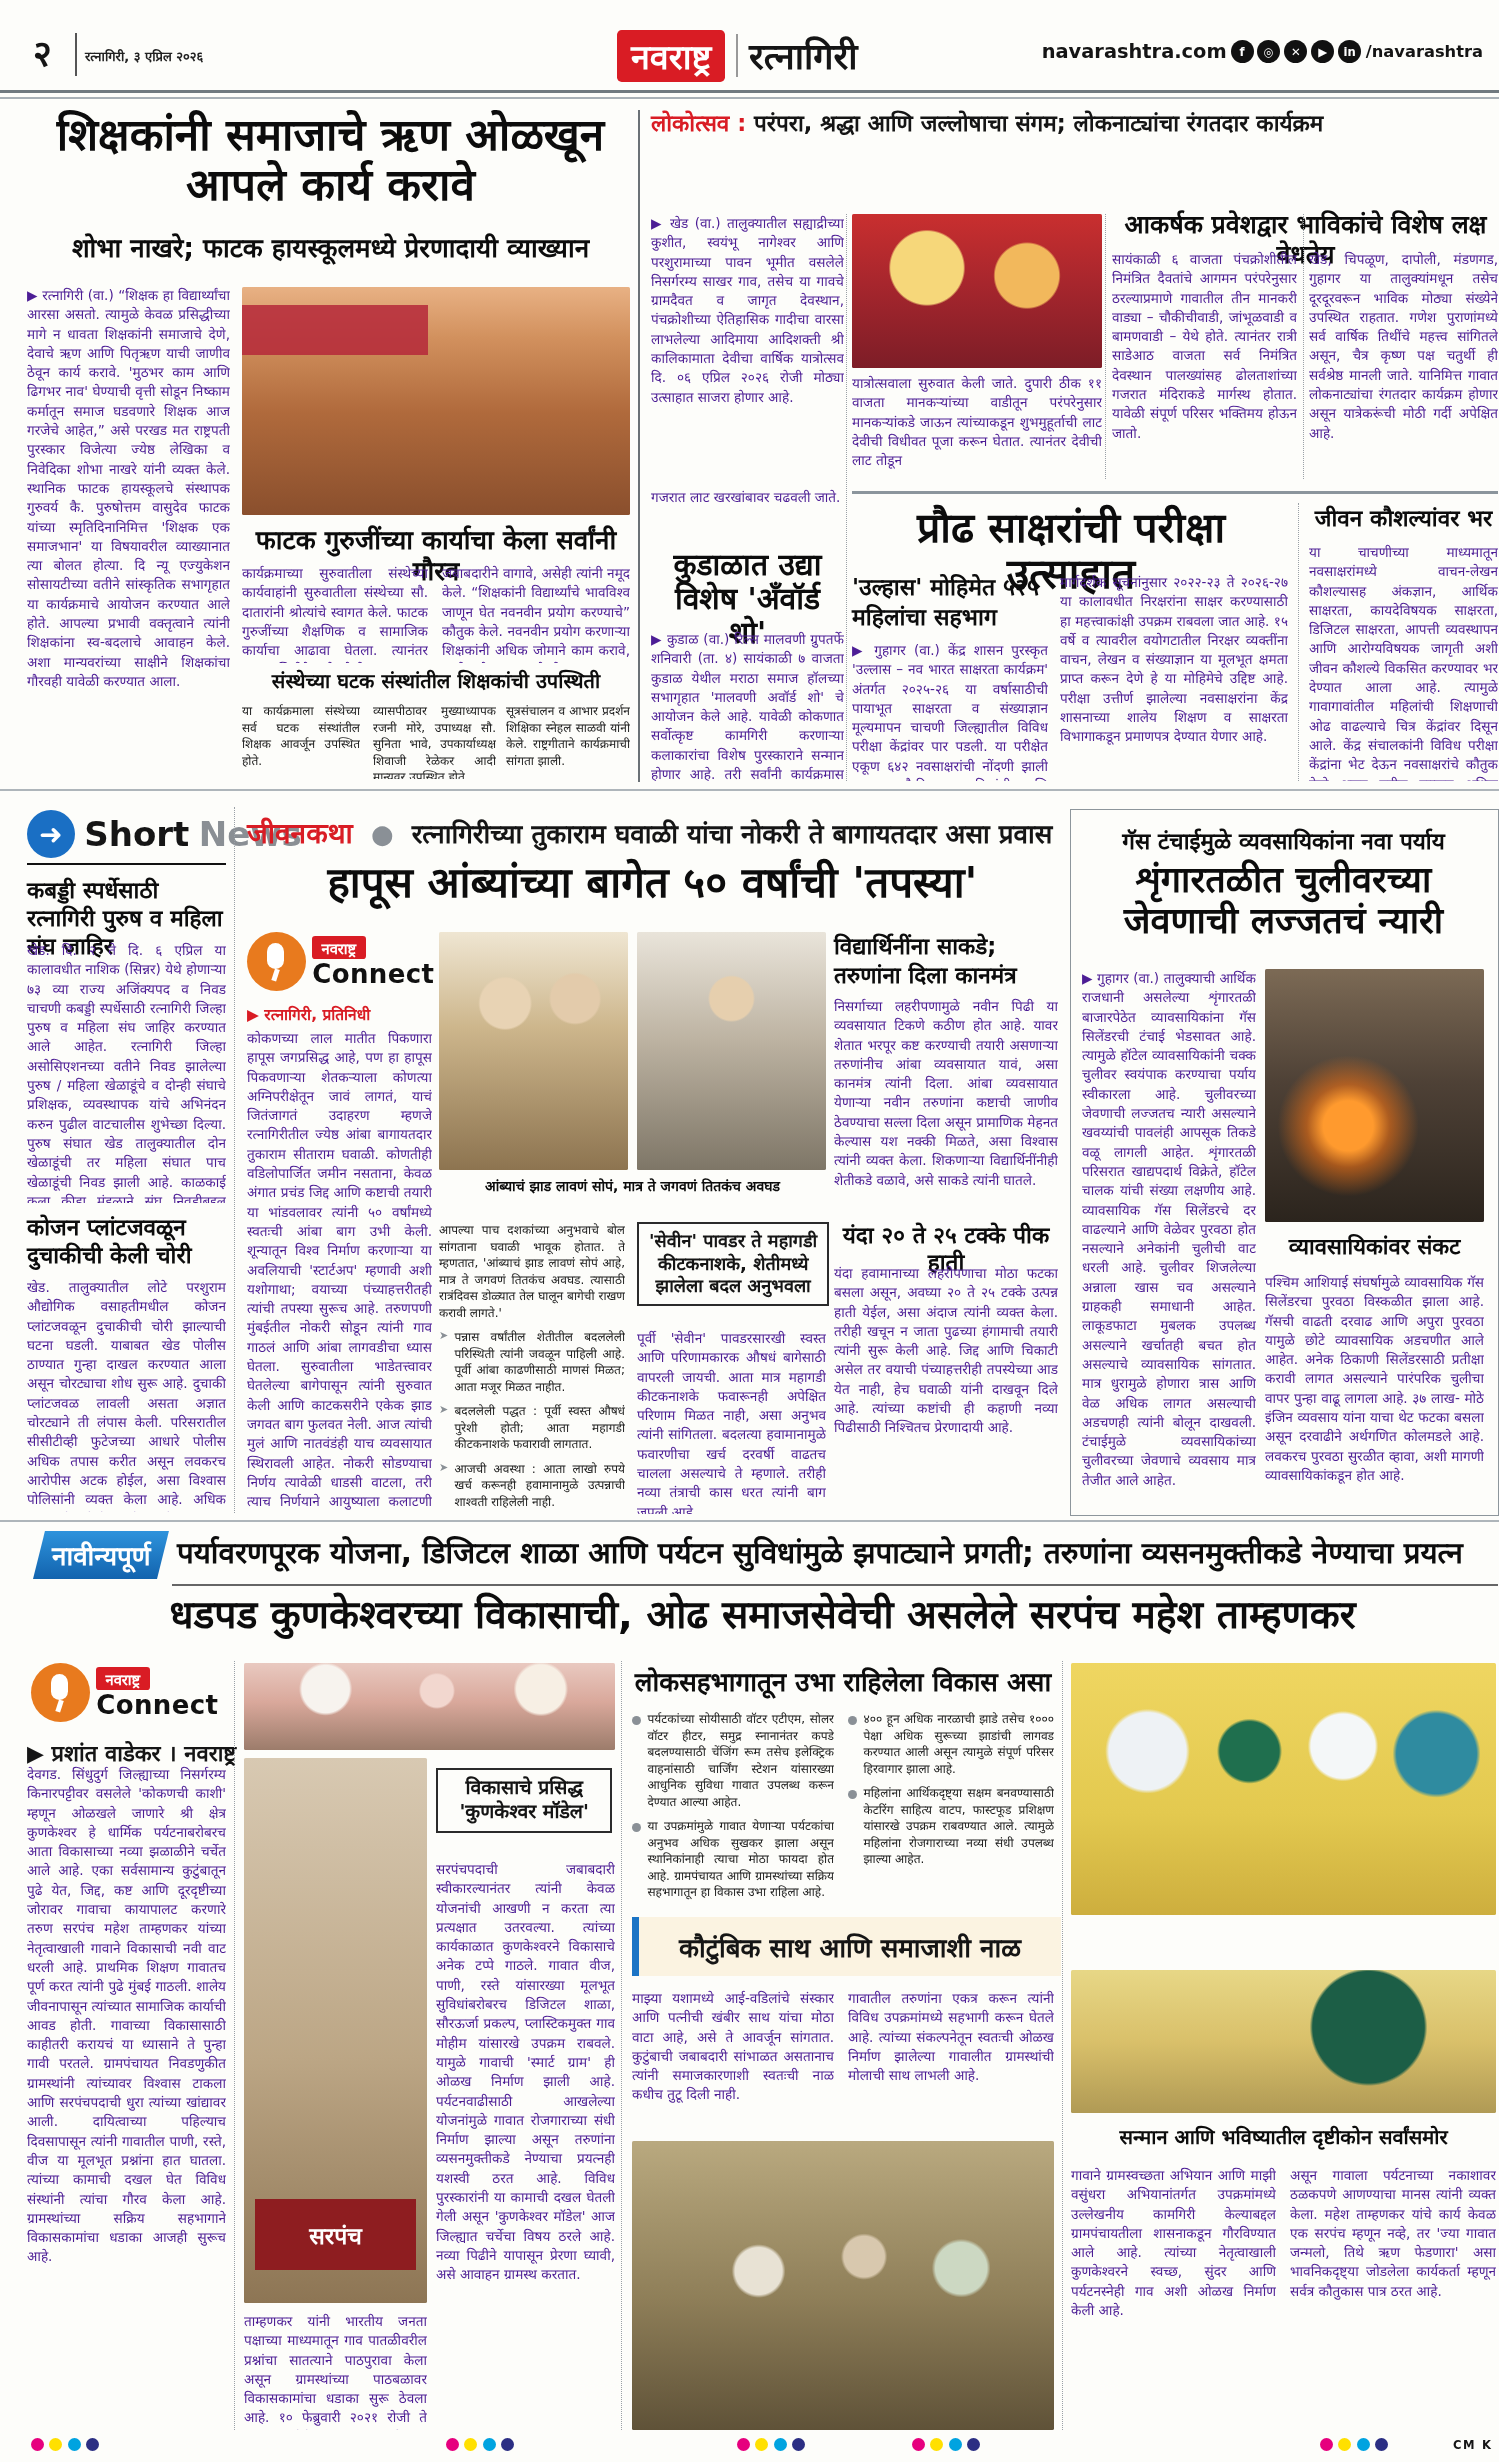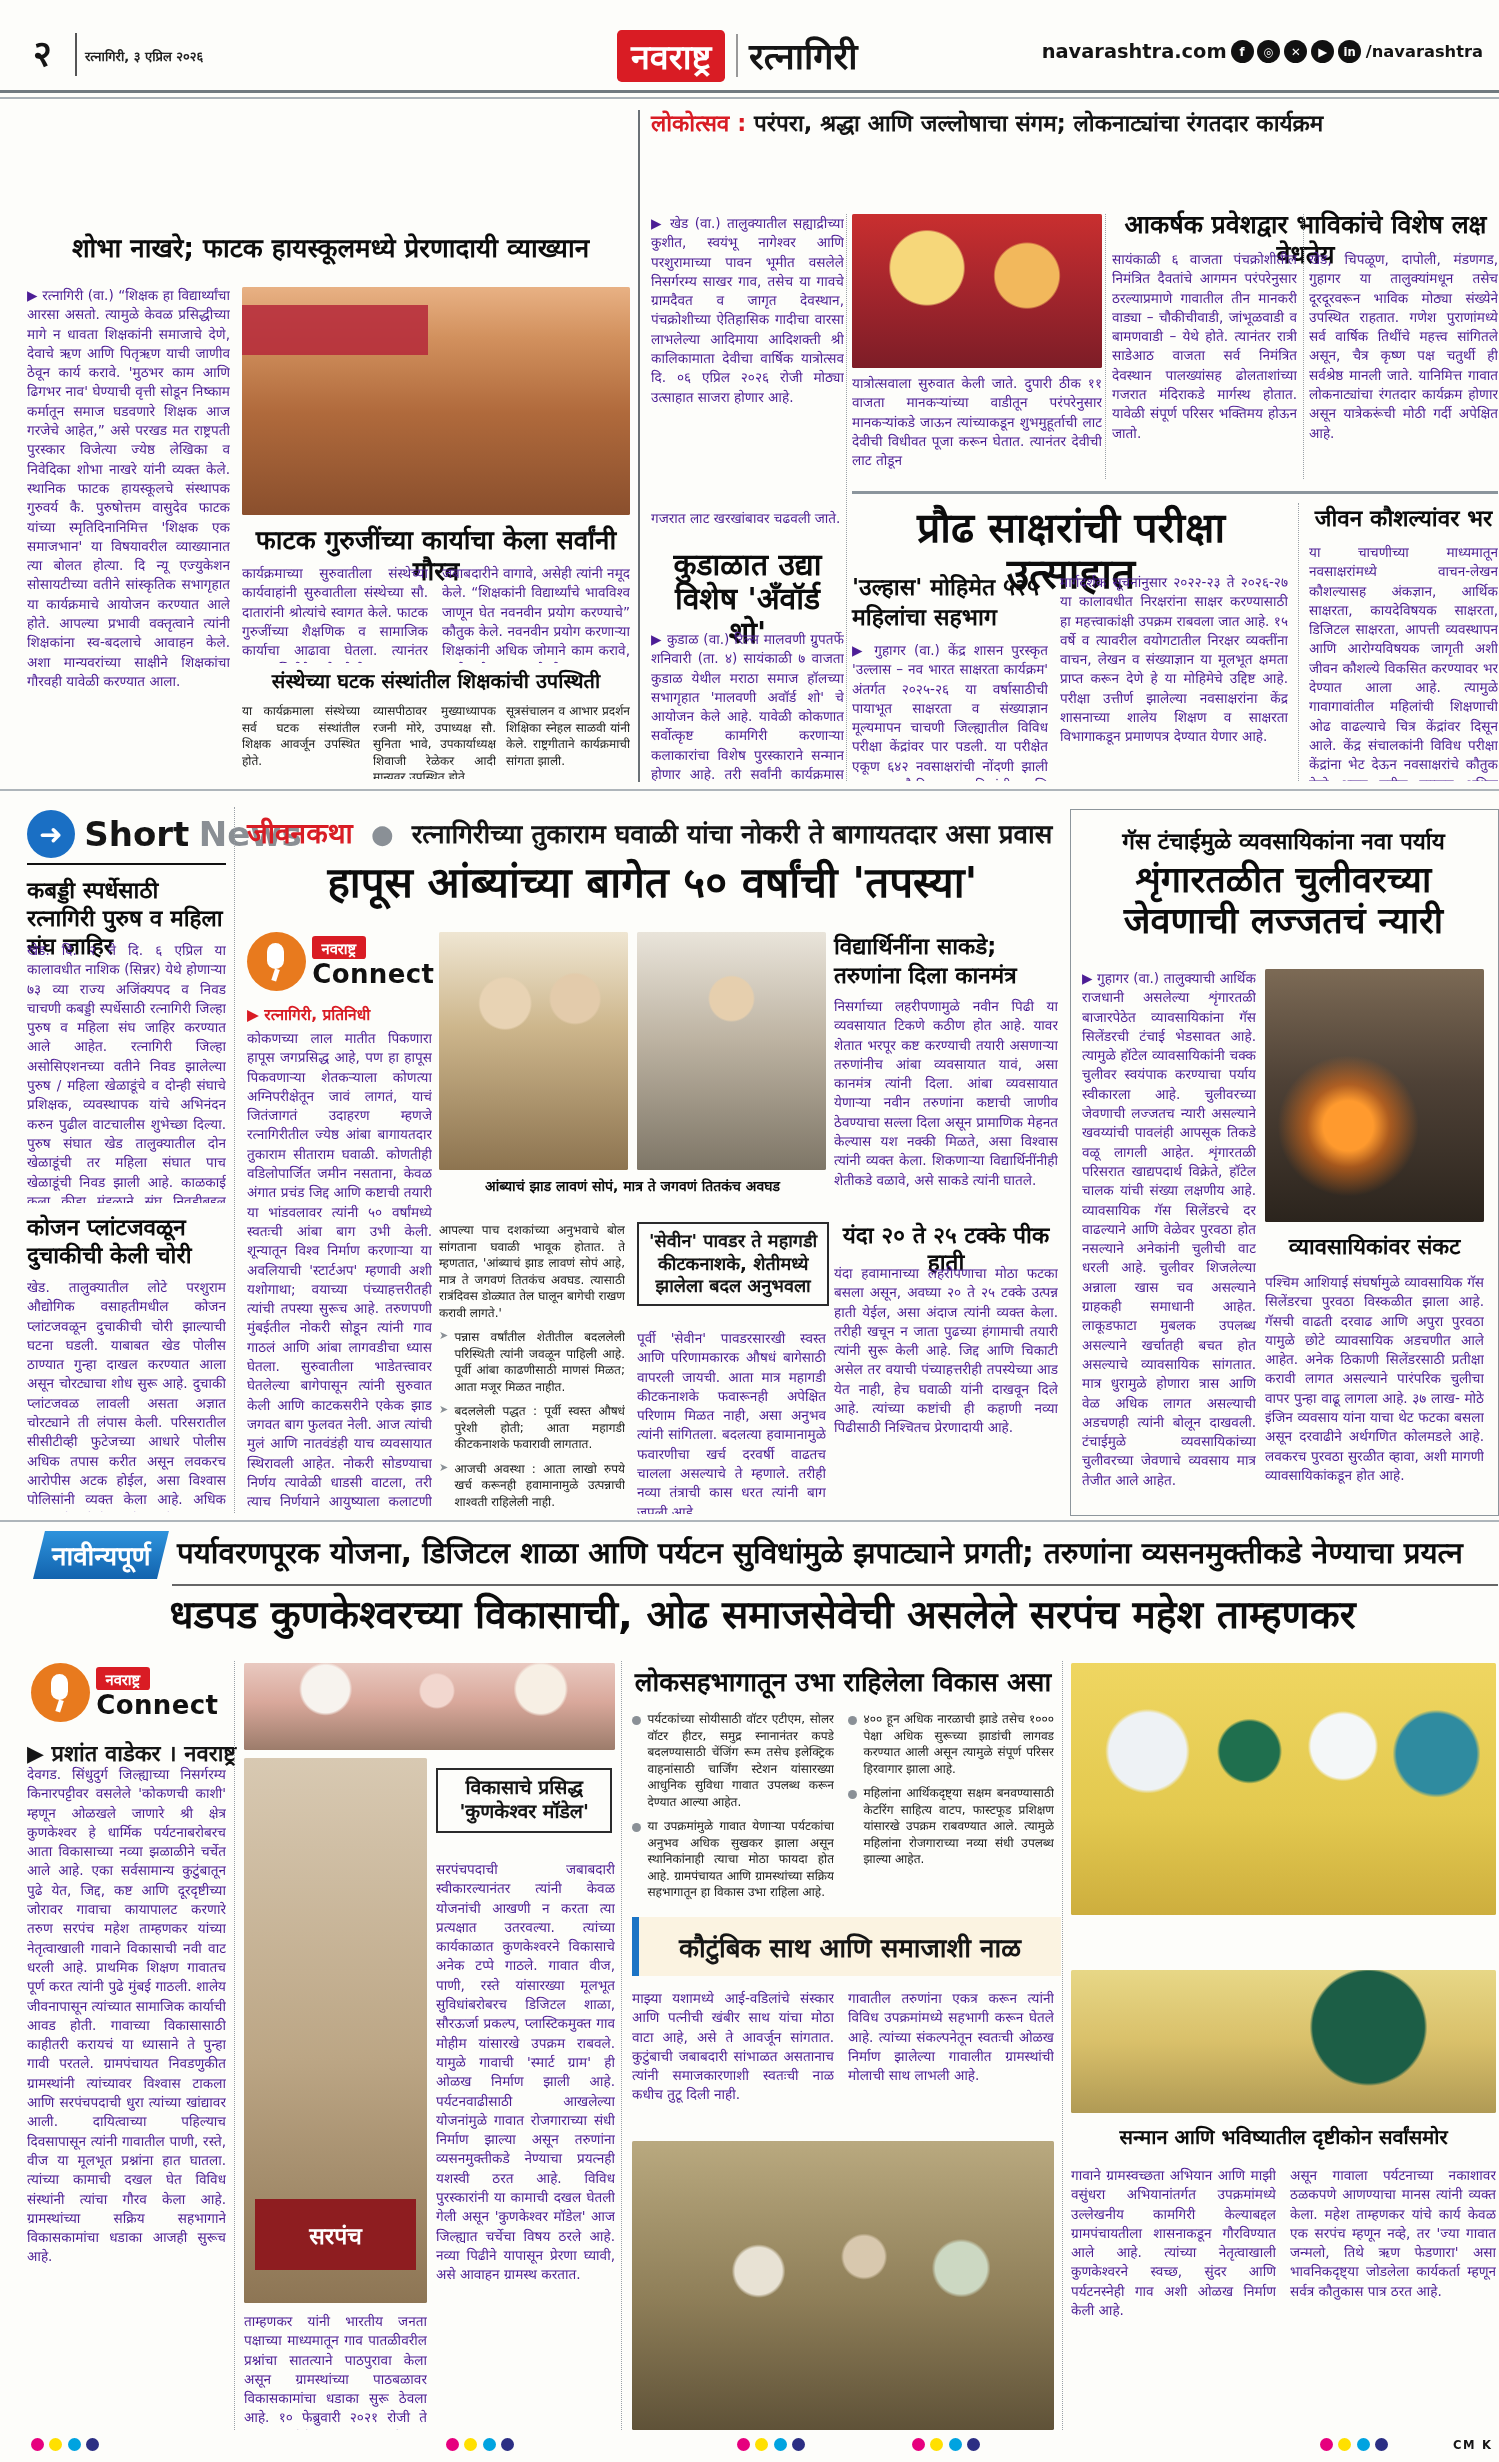--- a/index.html
+++ b/index.html
@@ -89,20 +89,21 @@
     <span class="soc">f</span>
     <span class="soc">◎</span>
     <span class="soc">✕</span>
     <span class="soc">▶</span>
     <span class="soc">in</span>
     <span class="b" style="font-size:16.3px;margin-left:4.7px;">/navarashtra</span>
   </div>
 
   <div class="abs" style="left:0;top:90px;width:1500px;height:3.9px;border-top:3.1px solid #70797f;border-bottom:2.3px solid #a8b0b6;"></div>
 
+  <div class="abs hl c" style="left:27px;top:110px;width:607px;font-size:44px;">शिक्षकांनी समाजाचे ऋण ओळखून आपले कार्य करावे</div>
   <div class="abs hl c" style="left:27px;top:233px;width:607px;font-size:26px;line-height:1.2;">शोभा नाखरे; फाटक हायस्कूलमध्ये प्रेरणादायी व्याख्यान</div>
 
   <div class="abs body-txt" style="left:27px;top:286px;width:203px;height:494px;">▶ रत्नागिरी (वा.) “शिक्षक हा विद्यार्थ्यांचा आरसा असतो. त्यामुळे केवळ प्रसिद्धीच्या मागे न धावता शिक्षकांनी समाजाचे देणे, देवाचे ऋण आणि पितृऋण याची जाणीव ठेवून कार्य करावे. 'मुठभर काम आणि ढिगभर नाव' घेण्याची वृत्ती सोडून निष्काम कर्मातून समाज घडवणारे शिक्षक आज गरजेचे आहेत,” असे परखड मत राष्ट्रपती पुरस्कार विजेत्या ज्येष्ठ लेखिका व निवेदिका शोभा नाखरे यांनी व्यक्त केले. स्थानिक फाटक हायस्कूलचे संस्थापक गुरुवर्य कै. पुरुषोत्तम वासुदेव फाटक यांच्या स्मृतिदिनानिमित्त 'शिक्षक एक समाजभान' या विषयावरील व्याख्यानात त्या बोलत होत्या. दि न्यू एज्युकेशन सोसायटीच्या वतीने सांस्कृतिक सभागृहात या कार्यक्रमाचे आयोजन करण्यात आले होते. आपल्या प्रभावी वक्तृत्वाने त्यांनी शिक्षकांना स्व-बदलाचे आवाहन केले. अशा मान्यवरांच्या साक्षीने शिक्षकांचा गौरवही यावेळी करण्यात आला.</div>
 
   <div class="ph ph-hall" style="left:242px;top:287px;width:388px;height:228px;">
     <div class="ph-banner-strip"></div>
   </div>
 
   <div class="abs crosshead" style="left:242px;top:525px;width:388px;font-size:26px;">फाटक गुरुजींच्या कार्याचा केला सर्वांनी गौरव</div>
 
@@ -128,21 +129,21 @@
   <div class="abs body-txt" style="left:852px;top:374px;width:250px;height:106px;">यात्रोत्सवाला सुरुवात केली जाते. दुपारी ठीक ११ वाजता मानकऱ्यांच्या वाडीतून परंपरेनुसार मानकऱ्यांकडे जाऊन त्यांच्याकडून शुभमुहूर्ताची लाट देवीची विधीवत पूजा करून घेतात. त्यानंतर देवीची लाट तोडून</div>
 
   <div class="abs crosshead" style="left:1112px;top:210px;width:387px;font-size:25px;">आकर्षक प्रवेशद्वार भाविकांचे विशेष लक्ष वेधतेय</div>
   <div class="abs body-txt" style="left:1112px;top:250px;width:185px;height:230px;">सायंकाळी ६ वाजता पंचक्रोशीतील निमंत्रित दैवतांचे आगमन परंपरेनुसार ठरल्याप्रमाणे गावातील तीन मानकरी वाड्या – चौकीचीवाडी, जांभूळवाडी व बामणवाडी – येथे होते. त्यानंतर रात्री साडेआठ वाजता सर्व निमंत्रित देवस्थान पालख्यांसह ढोलताशांच्या गजरात मंदिराकडे मार्गस्थ होतात. यावेळी संपूर्ण परिसर भक्तिमय होऊन जातो.</div>
   <div class="abs body-txt" style="left:1309px;top:250px;width:189px;height:230px;">खेड, चिपळूण, दापोली, मंडणगड, गुहागर या तालुक्यांमधून तसेच दूरदूरवरून भाविक मोठ्या संख्येने उपस्थित राहतात. गणेश पुराणांमध्ये सर्व वार्षिक तिथींचे महत्त्व सांगितले असून, चैत्र कृष्ण पक्ष चतुर्थी ही सर्वश्रेष्ठ मानली जाते. यानिमित्त गावात लोकनाट्यांचा रंगतदार कार्यक्रम होणार असून यात्रेकरूंची मोठी गर्दी अपेक्षित आहे.</div>
 
   <div class="abs dotv" style="left:846px;top:214px;height:567px;"></div>
   <div class="abs dotv" style="left:1105px;top:214px;height:265px;"></div>
   <div class="abs dotv" style="left:1303px;top:214px;height:265px;"></div>
 
-  <div class="abs body-txt" style="left:651px;top:509px;width:193px;height:43px;">गजरात लाट खरखांबावर चढवली जाते.</div>
+  <div class="abs body-txt" style="left:651px;top:488px;width:193px;height:43px;">गजरात लाट खरखांबावर चढवली जाते.</div>
   <div class="abs" style="left:852px;top:491px;width:646px;height:3.1px;background:#8b959c;"></div>
 
   <div class="abs hl c" style="left:651px;top:548px;width:193px;font-size:30px;">कुडाळात उद्या विशेष 'अँवॉर्ड शो'</div>
   <div class="abs body-txt" style="left:651px;top:630px;width:193px;height:151px;">▶ कुडाळ (वा.) रिल्स मालवणी ग्रुपतर्फे शनिवारी (ता. ४) सायंकाळी ७ वाजता कुडाळ येथील मराठा समाज हॉलच्या सभागृहात 'मालवणी अवॉर्ड शो' चे आयोजन केले आहे. यावेळी कोकणात सर्वोत्कृष्ट कामगिरी करणाऱ्या कलाकारांचा विशेष पुरस्काराने सन्मान होणार आहे. तरी सर्वांनी कार्यक्रमास मोठ्या संख्येने उपस्थित राहावे, असे आवाहन आयोजकांनी केले आहे.</div>
 
   <div class="abs hl c" style="left:852px;top:505px;width:438px;font-size:41px;">प्रौढ साक्षरांची परीक्षा उत्साहात</div>
   <div class="abs hl" style="left:852px;top:573px;width:196px;font-size:23px;line-height:1.3;">'उल्हास' मोहिमेत ५२५ महिलांचा सहभाग</div>
   <div class="abs body-txt" style="left:852px;top:641px;width:196px;height:140px;">▶ गुहागर (वा.) केंद्र शासन पुरस्कृत 'उल्लास – नव भारत साक्षरता कार्यक्रम' अंतर्गत २०२५-२६ या वर्षासाठीची पायाभूत साक्षरता व संख्याज्ञान मूल्यमापन चाचणी जिल्ह्यातील विविध परीक्षा केंद्रांवर पार पडली. या परीक्षेत एकूण ६४२ नवसाक्षरांची नोंदणी झाली असून त्यापैकी ५२५ महिलांची आणि ११७ पुरुषांची उपस्थिती होती, अशी माहिती शासनाच्या</div>
   <div class="abs body-txt" style="left:1060px;top:573px;width:228px;height:208px;">मार्गदर्शक सूचनांनुसार २०२२-२३ ते २०२६-२७ या कालावधीत निरक्षरांना साक्षर करण्यासाठी हा महत्त्वाकांक्षी उपक्रम राबवला जात आहे. १५ वर्षे व त्यावरील वयोगटातील निरक्षर व्यक्तींना वाचन, लेखन व संख्याज्ञान या मूलभूत क्षमता प्राप्त करून देणे हे या मोहिमेचे उद्दिष्ट आहे. परीक्षा उत्तीर्ण झालेल्या नवसाक्षरांना केंद्र शासनाच्या शालेय शिक्षण व साक्षरता विभागाकडून प्रमाणपत्र देण्यात येणार आहे.</div>
   <div class="abs dotv" style="left:1298px;top:503px;height:278px;"></div>

